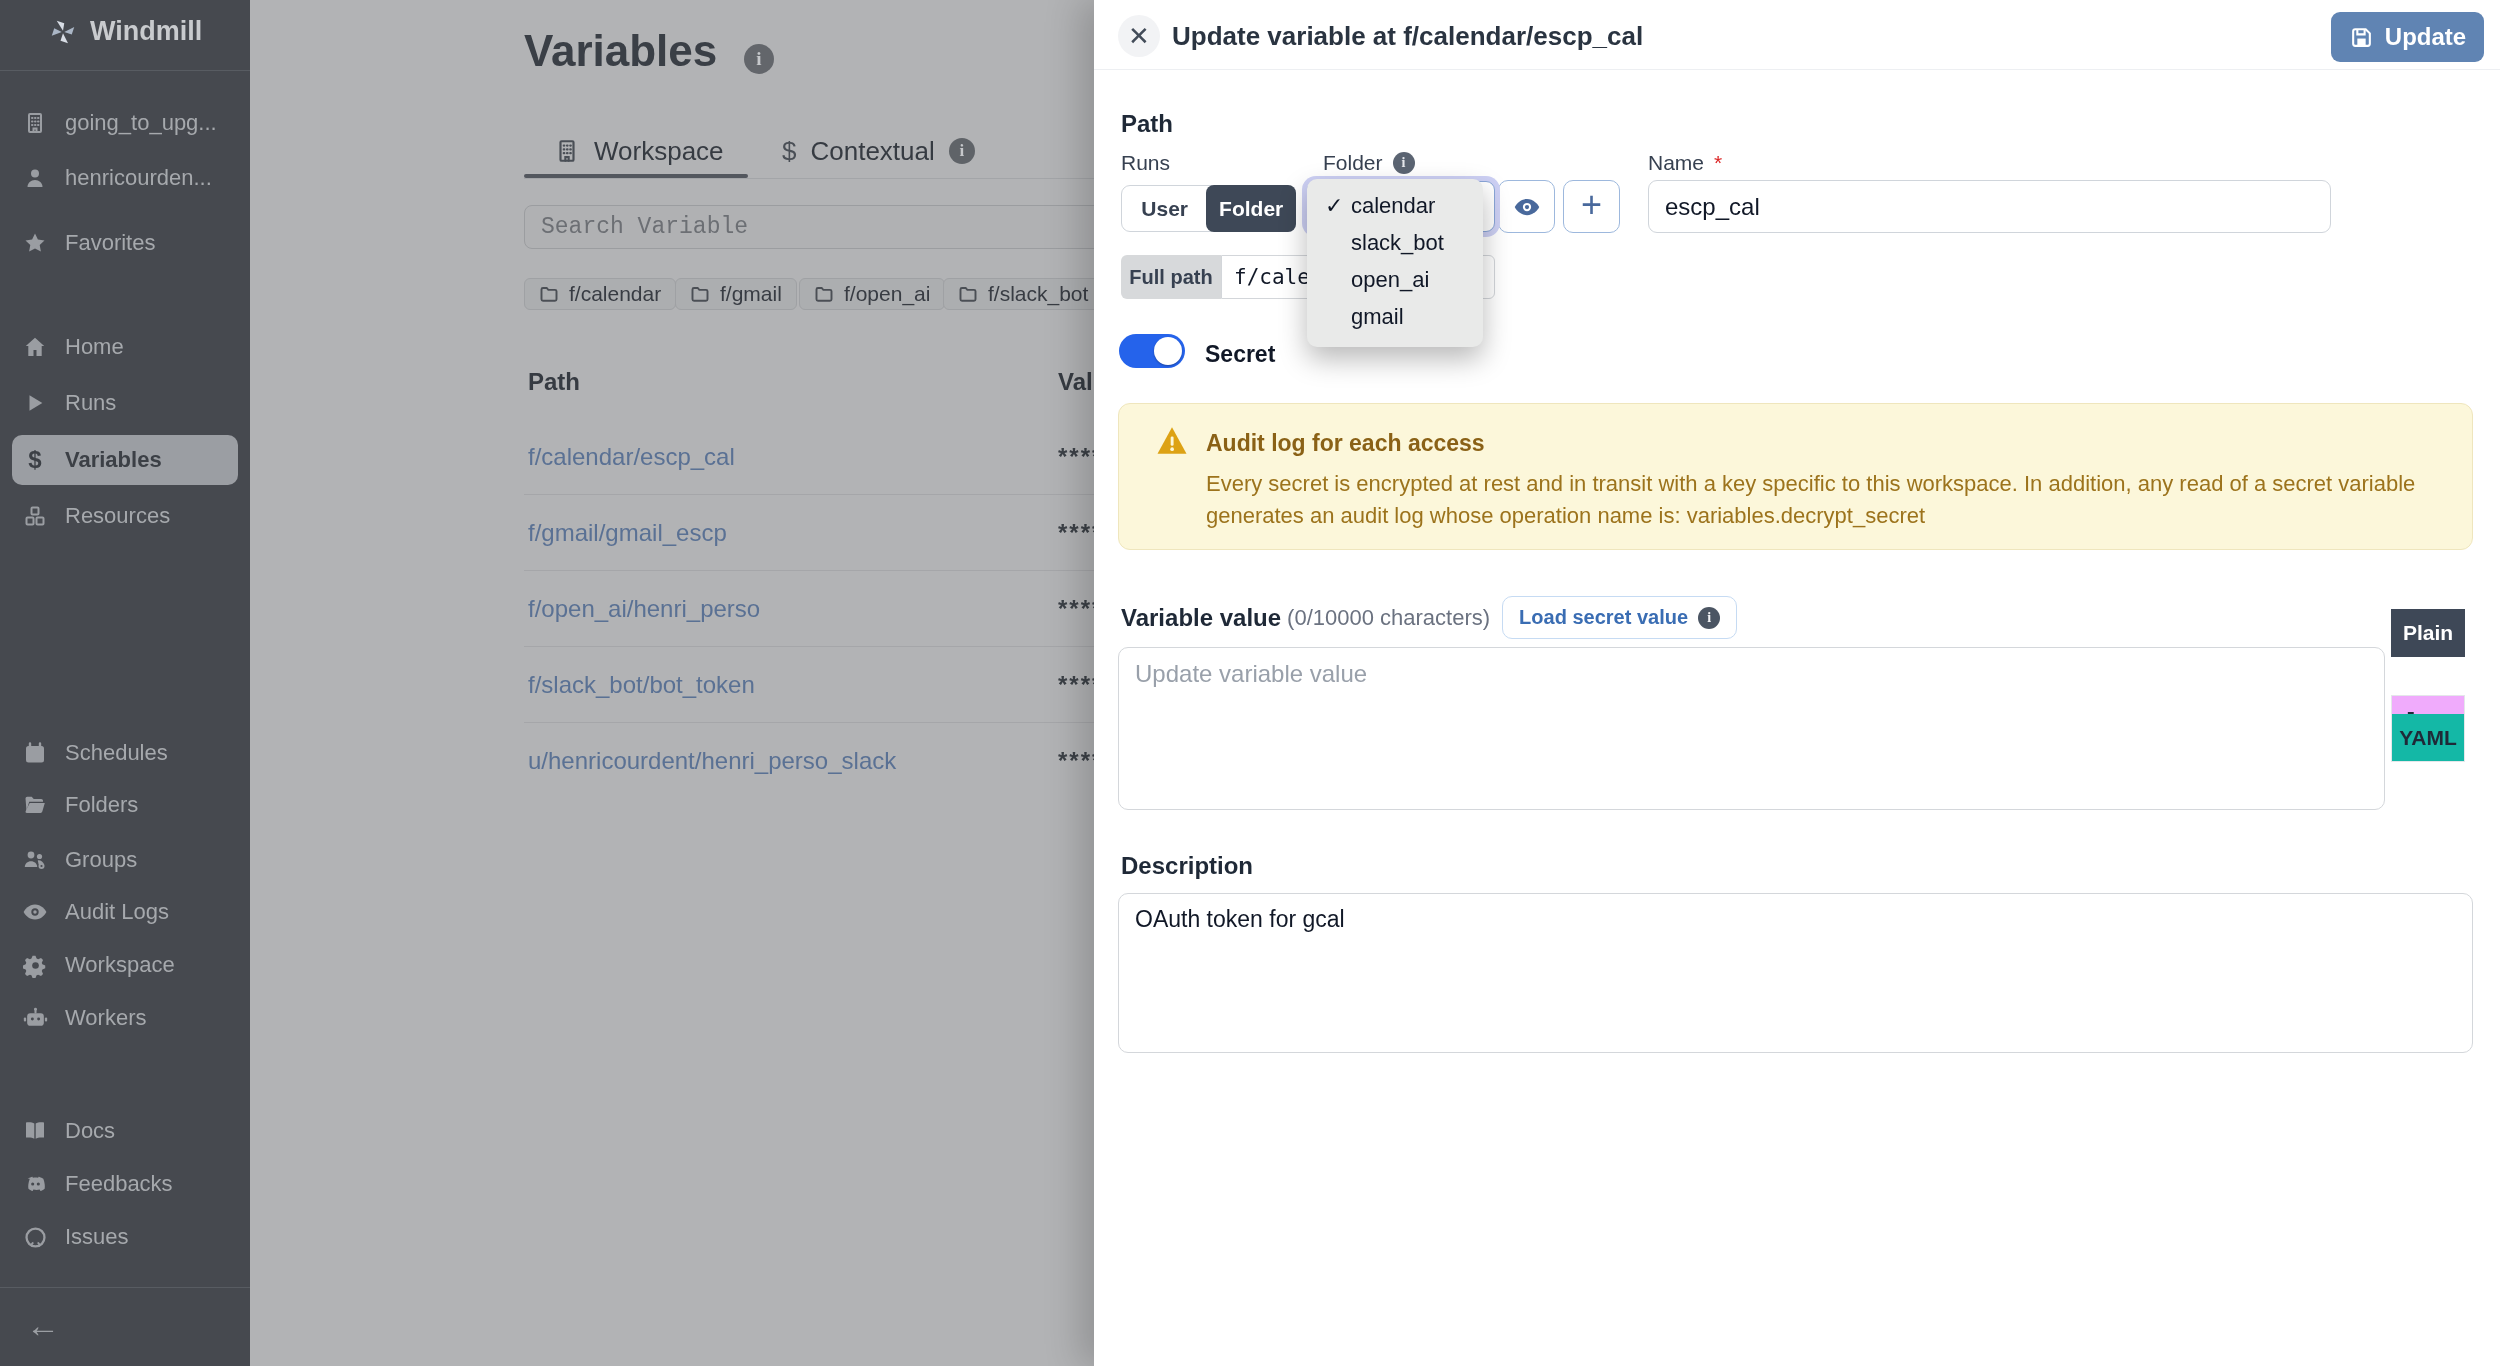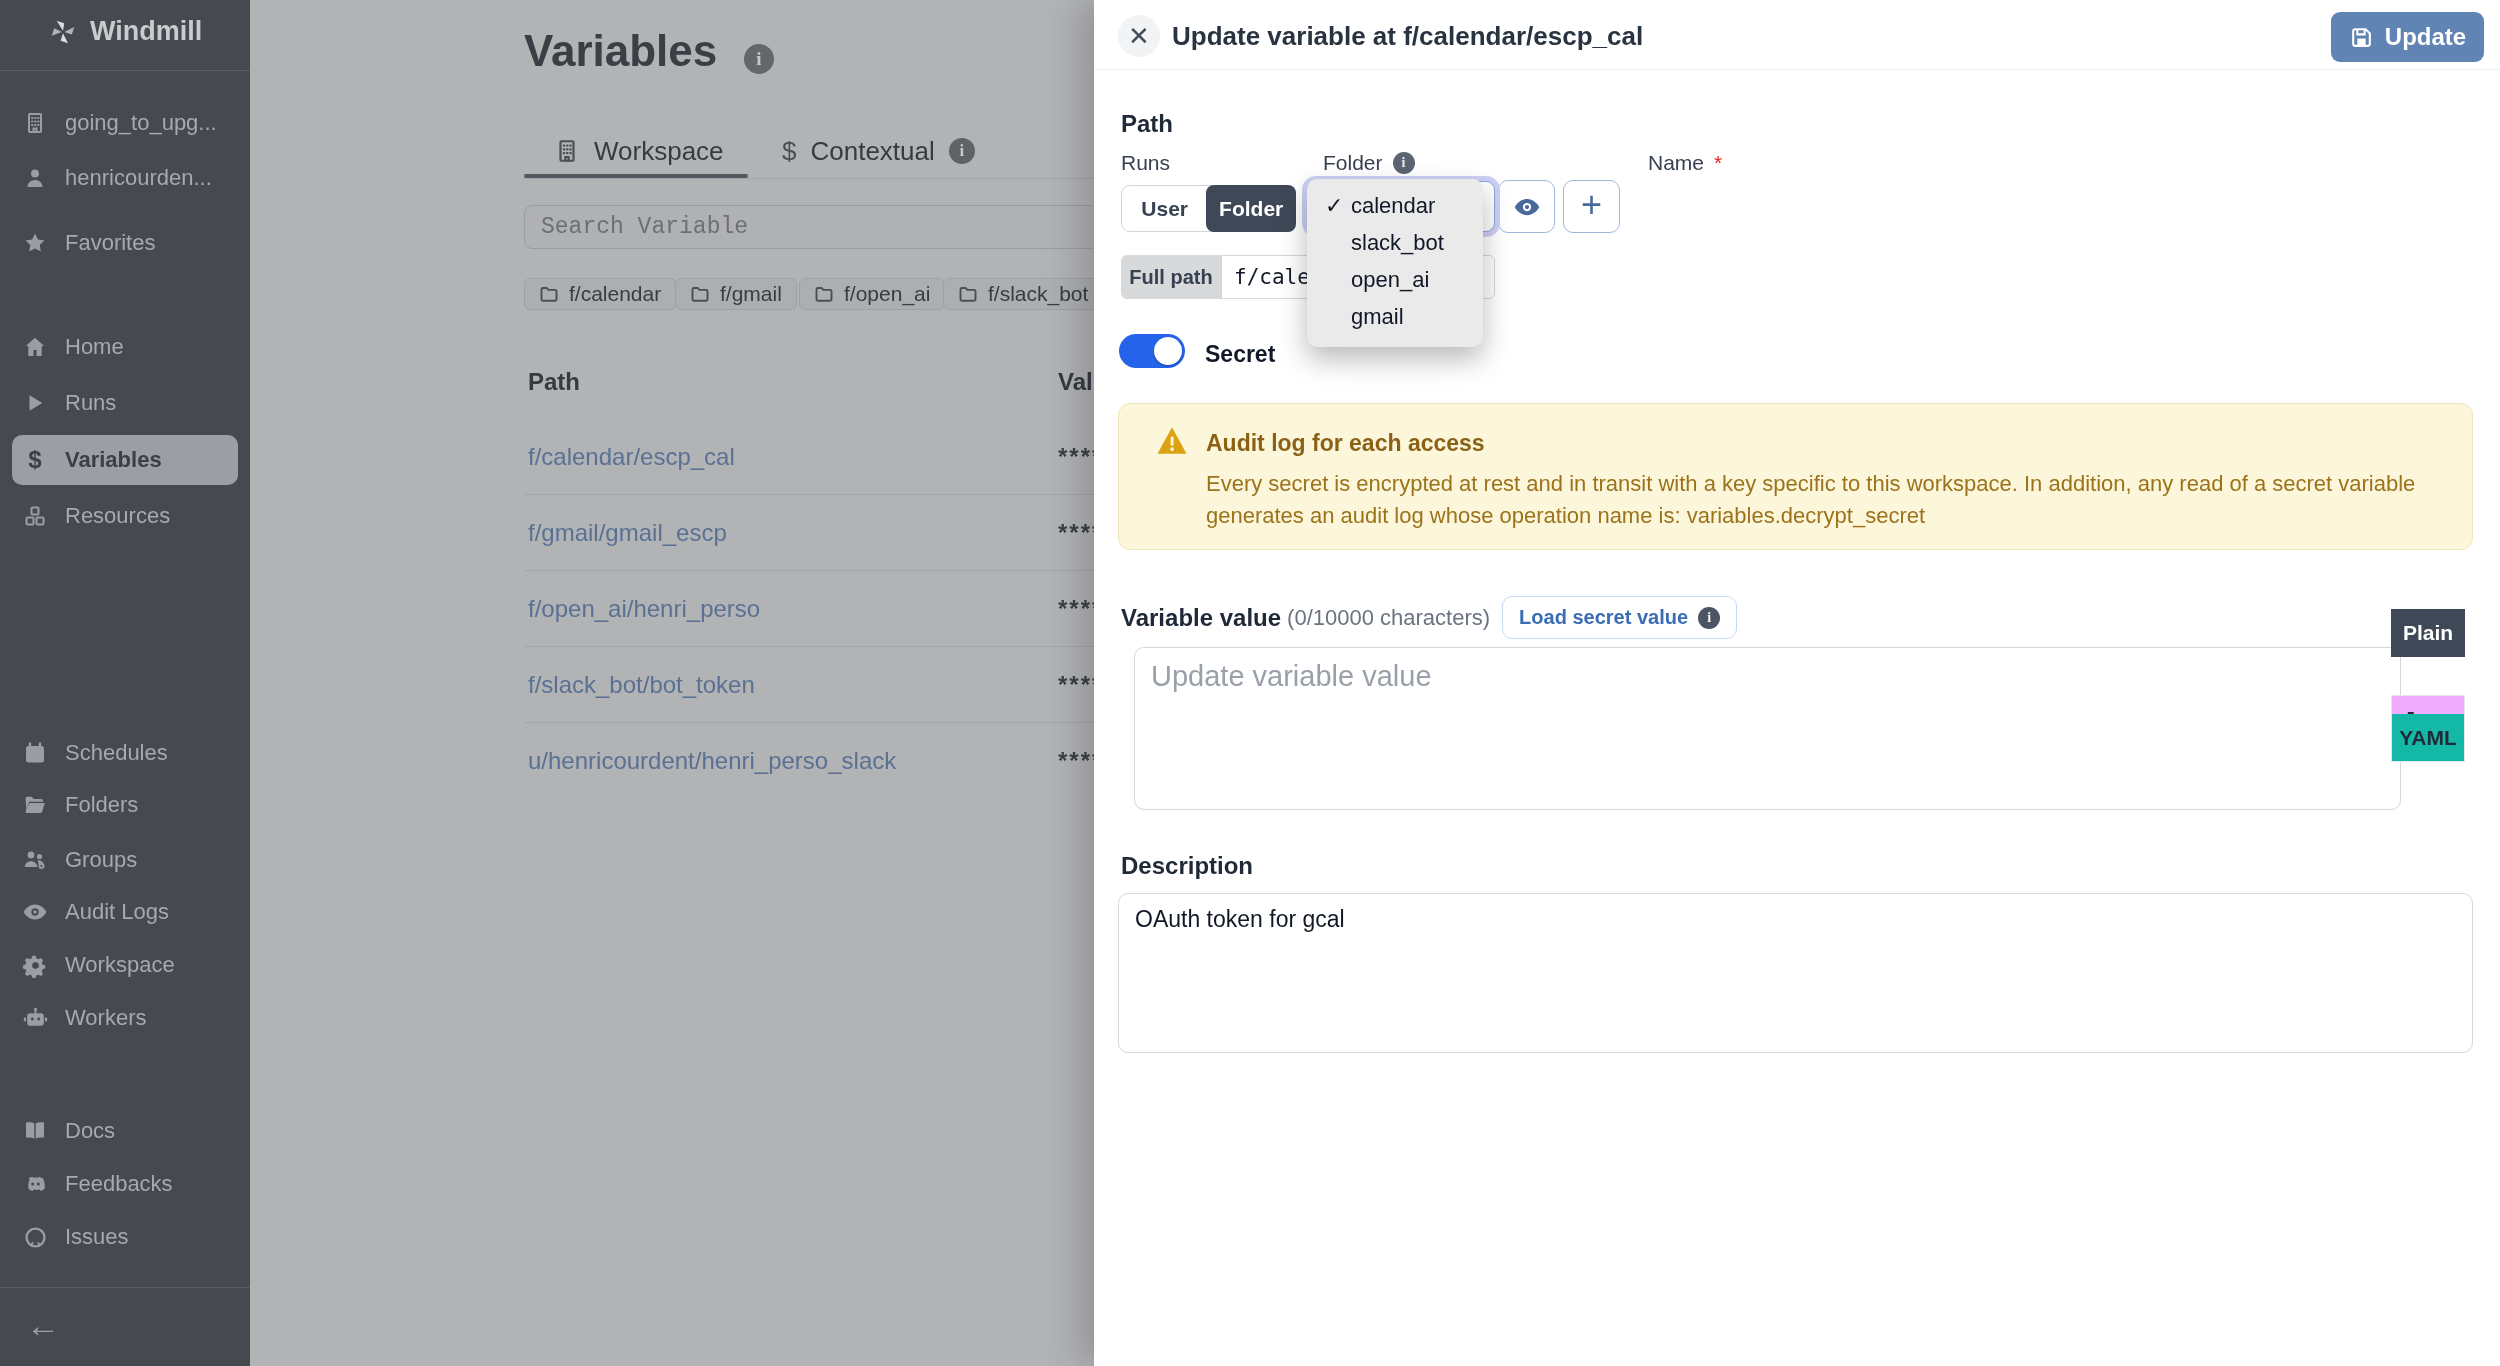--- a/index.html
+++ b/index.html
@@ -108,22 +108,22 @@
   .warn-body { position:absolute; left:87px; top:64px; width:1252px; font-size:22px; color:#9c731c; line-height:32px; }
 
   .value-head-row { position:absolute; left:27px; top:596px; height:43px; display:flex; align-items:center; gap:6px; }
   .vv-heading { font-size:24px; font-weight:700; color:#1f2937; }
   .vv-counter { font-size:22px; color:#6b7280; }
   .load-btn { height:43px; border:1px solid #c6dbf3; border-radius:10px; background:#fff; display:flex;
               align-items:center; gap:10px; padding:0 16px; font-size:20px; font-weight:600; color:#3a6db3;
               cursor:pointer; margin-left:6px; }
   .load-btn .info-dot { width:22px; height:22px; font-size:14px; background:#4b5563; color:#f3f4f6; }
 
-  .value-area { position:absolute; left:40px; top:647px; width:1267px; height:163px; border:1px solid #d4d7db;
-                border-radius:10px; font-size:29px; color:#111827; padding:12px 16px; resize:none;
+  .value-area { position:absolute; left:24px; top:647px; width:1267px; height:163px; border:1px solid #d4d7db;
+                border-radius:10px; font-size:24px; color:#111827; padding:12px 16px; resize:none;
                 font-family:"Liberation Sans",sans-serif; }
   .value-area::placeholder { color:#99a0aa; }
   .fmt-tab { position:absolute; left:1297px; width:74px; height:48px; display:flex; align-items:center;
              justify-content:center; font-size:21px; font-weight:600; cursor:pointer; }
   .fmt-plain { top:609px; background:#3e4857; color:#fff; }
   .fmt-json  { top:695px; background:#f0abfc; color:#1f2937; border:1px solid #e4e7ea; }
   .fmt-yaml  { top:714px; background:#14b8a6; color:#1f2937; border:1px solid #e4e7ea; border-top:none; }
 
   .desc-area { position:absolute; left:24px; top:893px; width:1355px; height:160px; border:1px solid #d4d7db;
                border-radius:10px; font-size:23px; color:#111827; padding:12px 16px; resize:none;
@@ -428,20 +428,21 @@
         <path d="M12 5.5C7 5.5 3.3 9.6 2.2 12c1.1 2.4 4.8 6.5 9.8 6.5s8.7-4.1 9.8-6.5C20.7 9.6 17 5.5 12 5.5z"></path>
         <circle cx="12" cy="12" r="3.3" fill="#ffffff"></circle>
         <circle cx="12" cy="12" r="1.7"></circle>
       </svg>
     </span>
   </div>
   <div class="sq-btn" style="left:469px">
     <span class="plus-glyph">+</span>
   </div>
 
+  <input class="name-input" type="text" value="escp_cal" style="">
 
   <div class="fp-badge">Full path</div>
   <div class="fp-box">f/calendar/escp_cal</div>
 
   <div class="dropdown">
     <div class="opt">
       <span class="chk">✓</span>
       <span>calendar</span>
     </div>
     <div class="opt">

